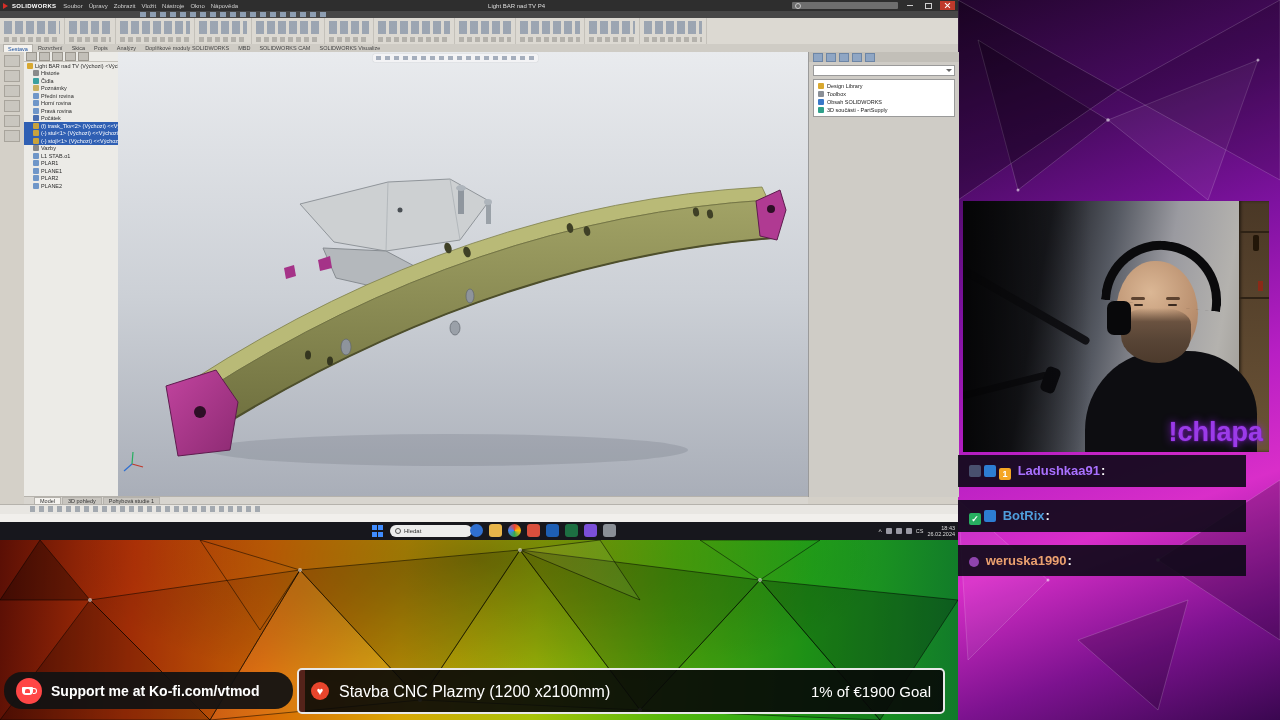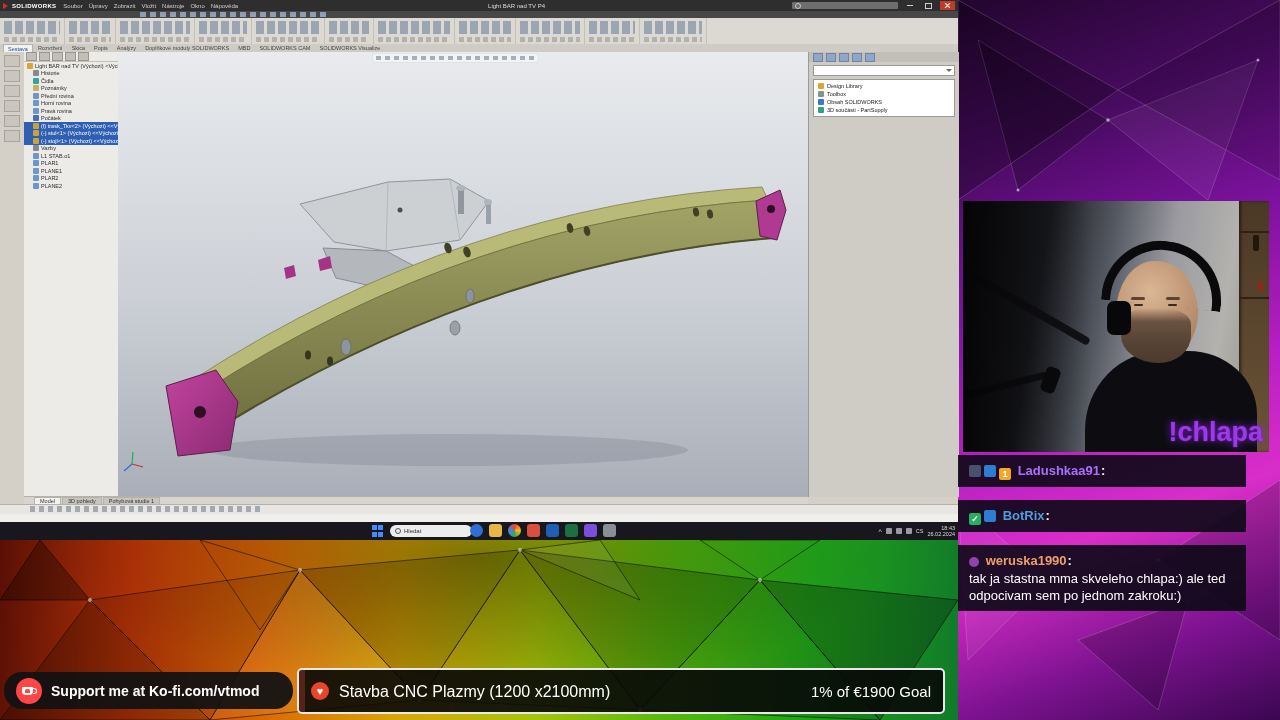--- a/index.html
+++ b/index.html
@@ -548,21 +548,20 @@
       <span class="badge b-globe"></span><span class="badge b-plane"></span><span class="badge b-one">1</span>
       <span class="uname" style="color: rgb(169, 112, 255);">Ladushkaa91</span>
     </div>
     <div class="msg stacked">
       <span class="badge b-check">✓</span><span class="badge b-plane"></span>
       <span class="uname" style="color: rgb(79, 157, 219);">BotRix</span>
     </div>
     <div class="msg stacked">
       <span class="badge b-dot"></span>
       <span class="uname" style="color: rgb(235, 160, 111);">weruska1990</span>
-      <span class="mtext">tak ja stastna mma skveleho chlapa:) ale ted odpocivam sem po jednom zakroku:)</span>
     </div>
   </div>
 
   <div class="abs kofi">
     <span class="kofi-badge">
       <span class="kofi-cup"></span>
         <span class="kofi-heart"></span>
     </span>
     <span class="kofi-label">Support me at Ko-fi.com/vtmod</span>
   </div>

